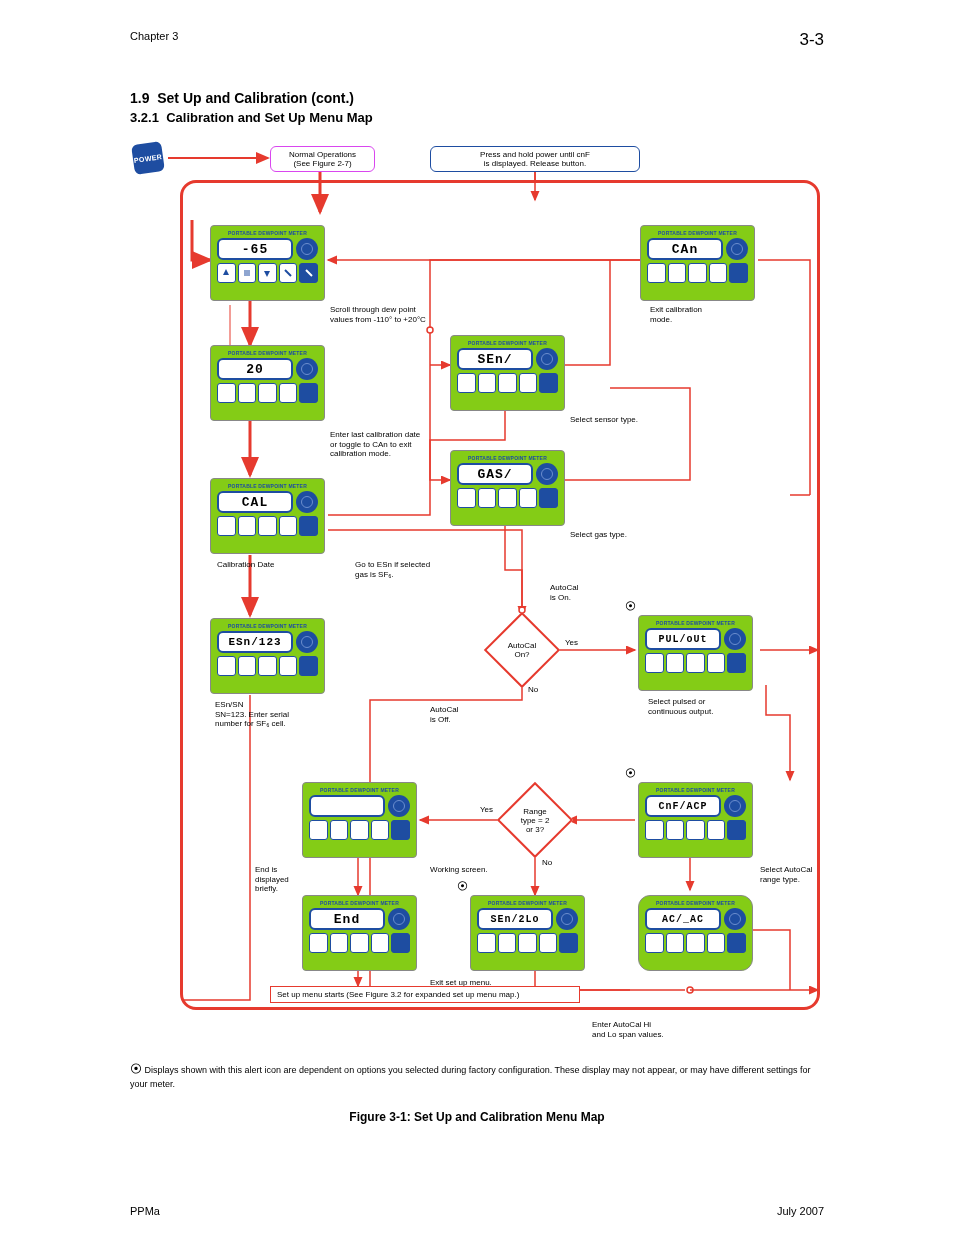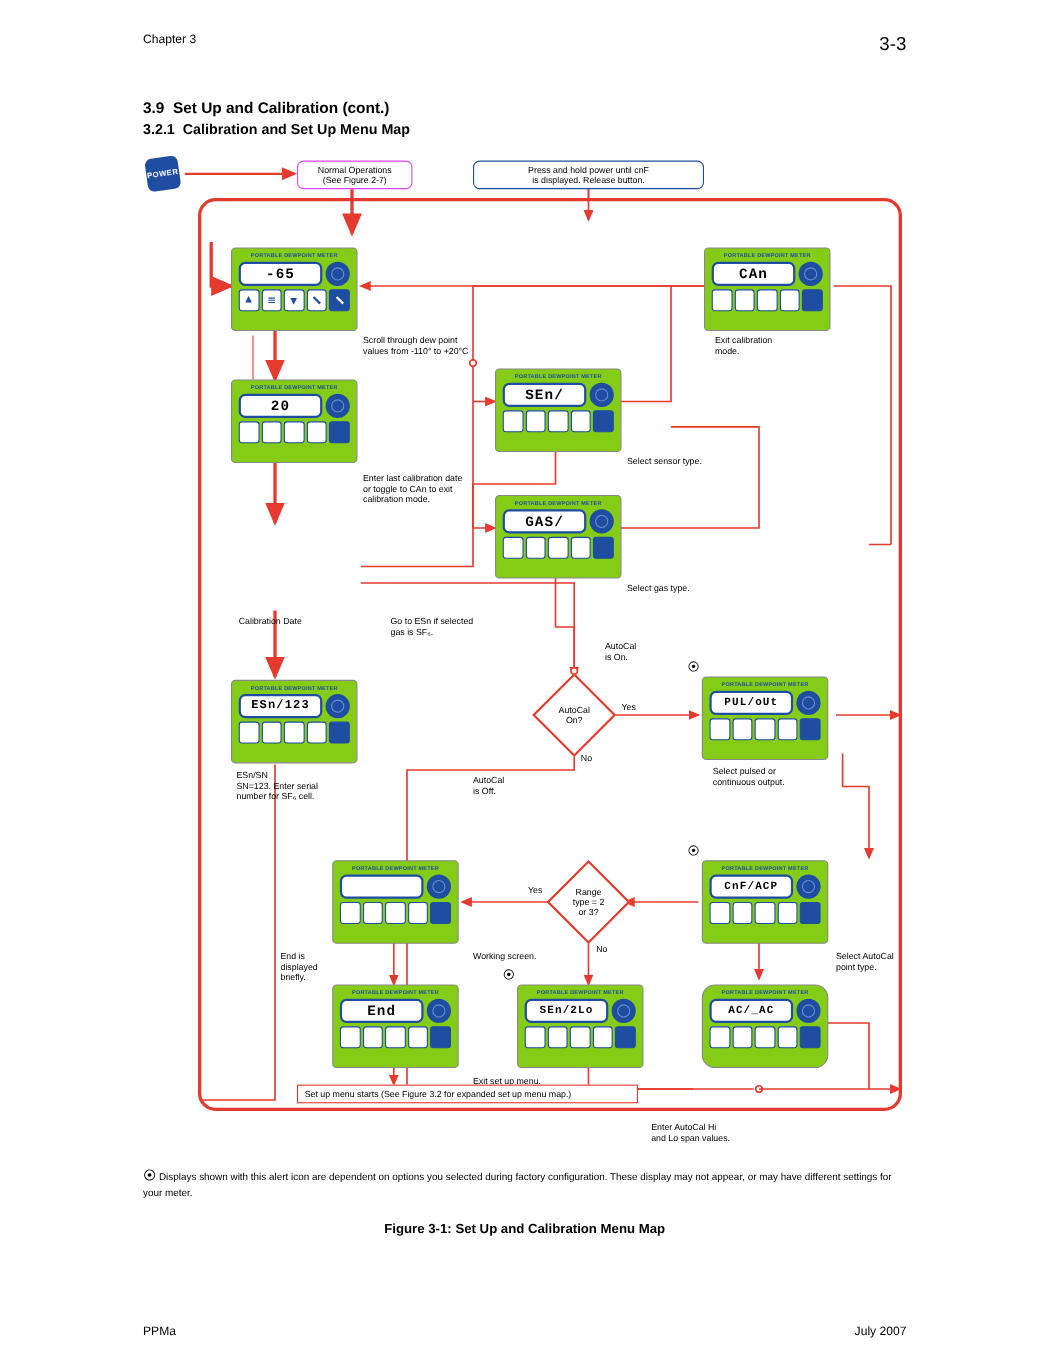--- a/index.html
+++ b/index.html
@@ -79,21 +79,21 @@
 </style>
 </head>
 <body>
 
 <div class="page-header">
   <span>Chapter 3</span>
 </div>
 <div class="page-num-top">3-3</div>
 
 <div class="section-title">
-  <span>3.9</span>&nbsp;&nbsp;<span>Set Up and Calibration (cont.)</span>
+  <span>1.9</span>&nbsp;&nbsp;<span>Set Up and Calibration (cont.)</span>
 </div>
 <div class="subsection">
   <span>3.2.1</span>&nbsp;&nbsp;<span>Calibration and Set Up Menu Map</span>
 </div>
 
 <div class="canvas">
 
   <div class="border-box" style="top:40px; left:50px; width:640px; height:830px;"></div>
 
   <svg class="flowlines" width="695" height="900">
@@ -233,20 +233,34 @@
       </div>
     <div class="btns">
         <div class="btn"></div>
         <div class="btn"></div>
         <div class="btn"></div>
         <div class="btn"></div>
         <div class="btn blue"></div>
       </div>
   </div>
 
+  <div class="device" style="top:338px; left:80px;">
+    <div class="title">PORTABLE DEWPOINT METER</div>
+    <div class="mid">
+        <div class="lcd">CAL</div>
+        <div class="dial"></div>
+      </div>
+    <div class="btns">
+        <div class="btn"></div>
+        <div class="btn"></div>
+        <div class="btn"></div>
+        <div class="btn"></div>
+        <div class="btn blue"></div>
+      </div>
+  </div>
 
   <div class="device" style="top:478px; left:80px;">
     <div class="title">PORTABLE DEWPOINT METER</div>
     <div class="mid">
         <div class="lcd" style="font-size:11px;">ESn/123</div>
         <div class="dial"></div>
       </div>
     <div class="btns">
         <div class="btn"></div>
         <div class="btn"></div>
@@ -422,21 +436,21 @@
 number for SF₆ cell.</div>
   <div class="label" style="top:498px; left:435px;">Yes</div>
   <div class="label" style="top:545px; left:398px;">No</div>
   <div class="label" style="top:443px; left:420px; white-space:pre-line;">AutoCal
 is On.</div>
   <div class="label" style="top:565px; left:300px; white-space:pre-line;">AutoCal
 is Off.</div>
   <div class="label" style="top:557px; left:518px; white-space:pre-line;">Select pulsed or
 continuous output.</div>
   <div class="label" style="top:725px; left:630px; white-space:pre-line;">Select AutoCal
-point type.</div>
+range type.</div>
   <div class="label" style="top:880px; left:462px; white-space:pre-line;">Enter AutoCal Hi
 and Lo span values.</div>
   <div class="label" style="top:665px; left:350px;">Yes</div>
   <div class="label" style="top:718px; left:412px;">No</div>
   <div class="label" style="top:725px; left:300px;">Working screen.</div>
   <div class="label" style="top:725px; left:125px; white-space:pre-line;">End is
 displayed
 briefly.</div>
   <div class="label" style="top:838px; left:300px;">Exit set up menu.</div>
 

